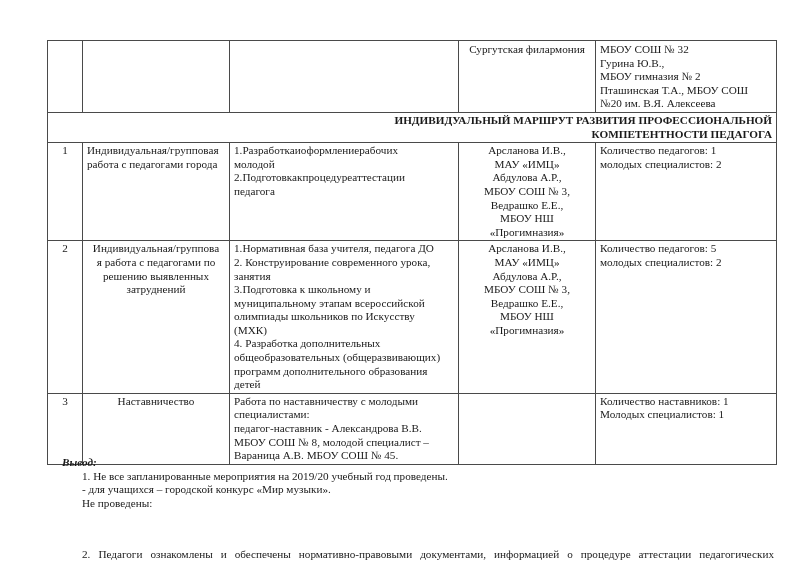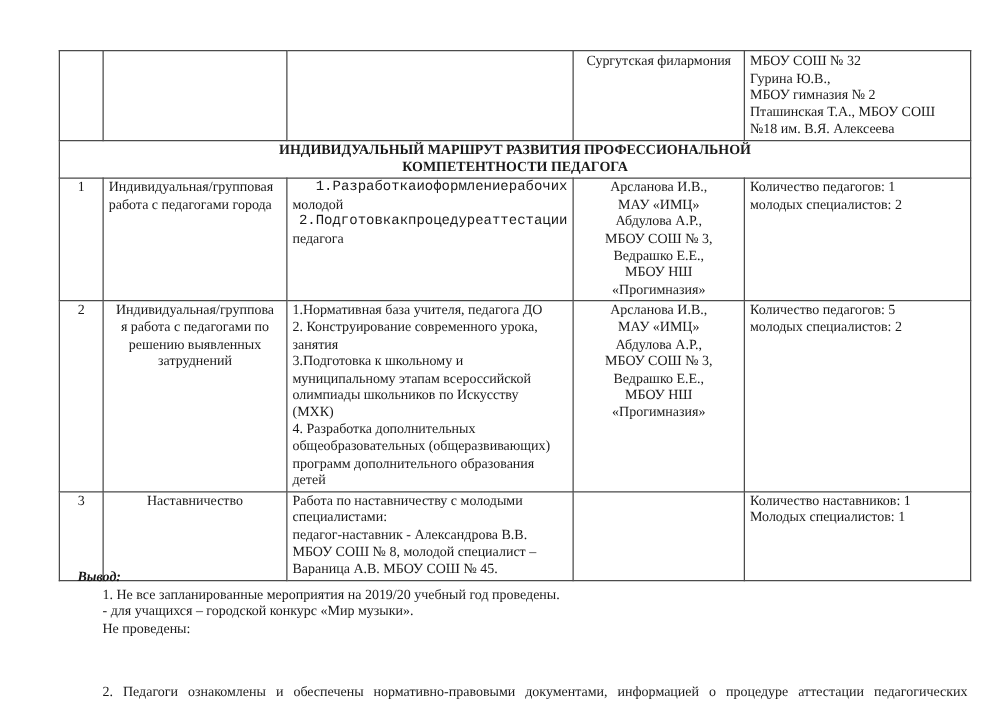--- a/index.html
+++ b/index.html
@@ -7,24 +7,24 @@
            font-family: "Liberation Serif", "DejaVu Serif", serif; color: #1a1a1a; font-size: 11.2px; }
     .page { position: absolute; left: 0; top: 0; width: 800px; height: 476px; }
     table.doc { position: absolute; left: 47px; top: 40px; border-collapse: collapse; table-layout: fixed; width: 729px; }
     table.doc td { border: 1px solid #4a4a4a; vertical-align: top; padding: 1px 4px 1px 4px; line-height: 13.6px; }
     .c1 { width: 35px; }
     .c2 { width: 147px; }
     .c3 { width: 229px; }
     .c4 { width: 137px; }
     .c5 { width: 181px; }
     .center { text-align: center; }
-    .section { font-weight: bold; text-align: center; padding-top: 2px; }
+    .section { font-weight: bold; text-align: right; padding-top: 2px; }
     .line { display: block; white-space: normal; }
     .nowrap { white-space: nowrap; }
-    .spread { display: flex; justify-content: flex-end; font-family: Liberation Mono, monospace; }
+    .spread { display: flex; justify-content: flex-start; }
     .conclusion { position: absolute; left: 62px; top: 456px; width: 712px; font-size: 11.2px; line-height: 13.7px; }
     .conclusion .title { font-weight: bold; font-style: italic; }
     .conclusion .indent { padding-left: 20px; }
     .conclusion .just { text-align: justify; text-align-last: left; }
   </style>
 </head>
 <body>
 
 <div class="page">
 
@@ -43,21 +43,21 @@
       <td></td>
       <td></td>
       <td class="center" style="padding-top:2px;">
         <span>Сургутская филармония</span>
       </td>
       <td style="padding-top:2px;">
         <span class="line">МБОУ СОШ № 32</span>
         <span class="line">Гурина Ю.В.,</span>
         <span class="line">МБОУ гимназия №  2</span>
         <span class="line">Пташинская Т.А., МБОУ СОШ</span>
-        <span class="line">№18 им. В.Я. Алексеева</span>
+        <span class="line">№20 им. В.Я. Алексеева</span>
       </td>
     </tr>
 
     <tr style="height:30px;">
       <td colspan="5" class="section">
         <span class="line">ИНДИВИДУАЛЬНЫЙ МАРШРУТ РАЗВИТИЯ ПРОФЕССИОНАЛЬНОЙ</span>
         <span class="line">КОМПЕТЕНТНОСТИ ПЕДАГОГА</span>
       </td>
     </tr>
 

